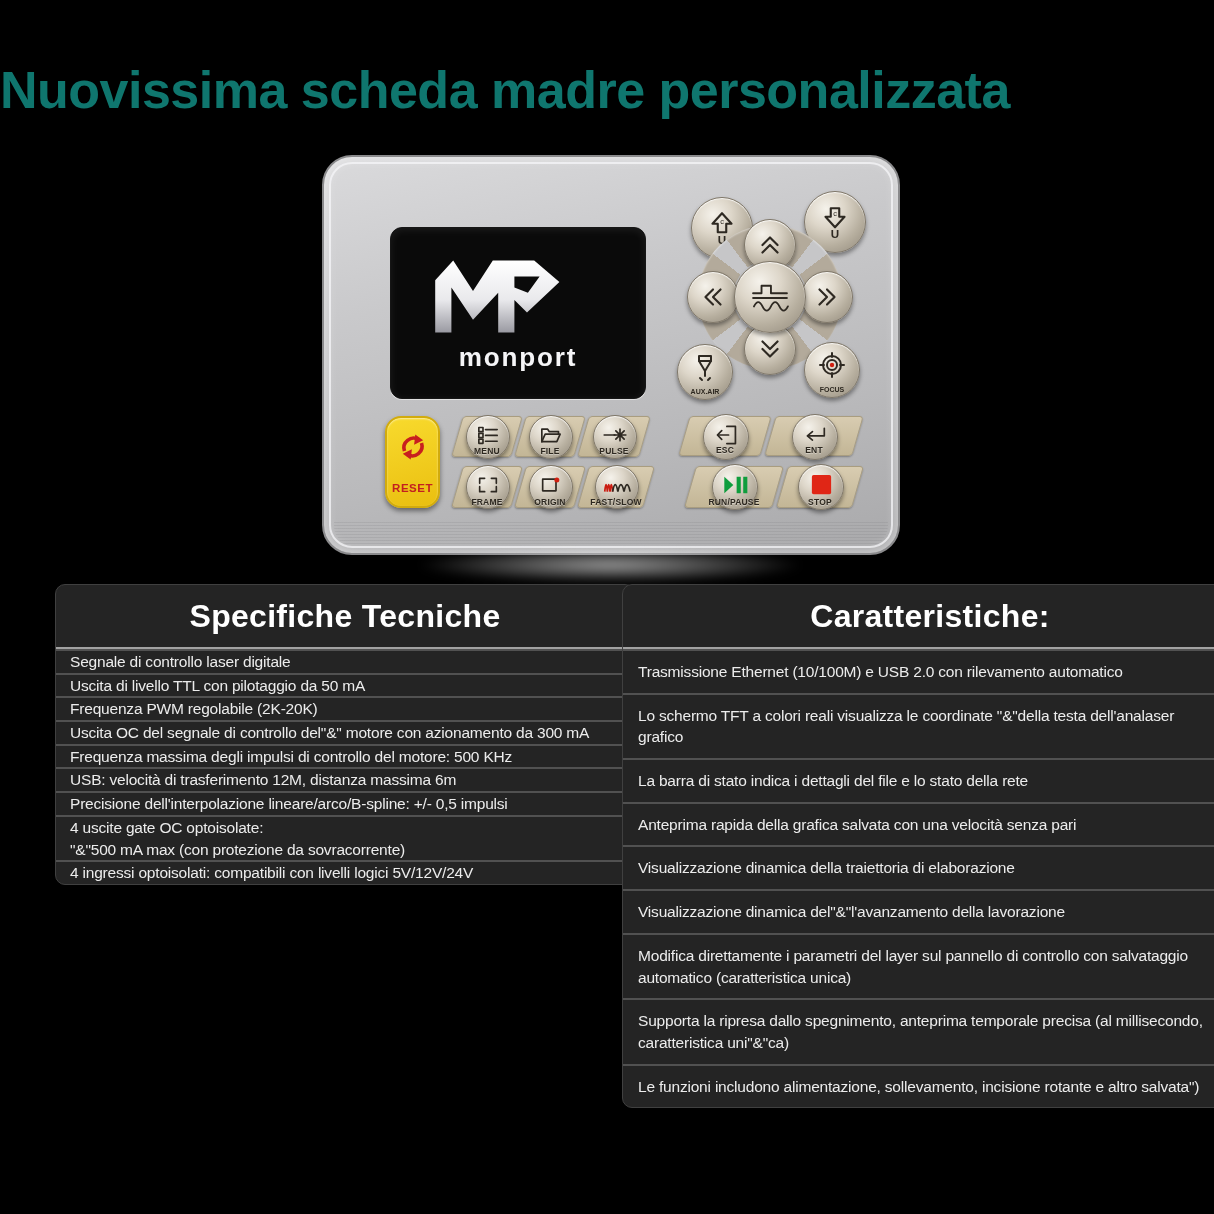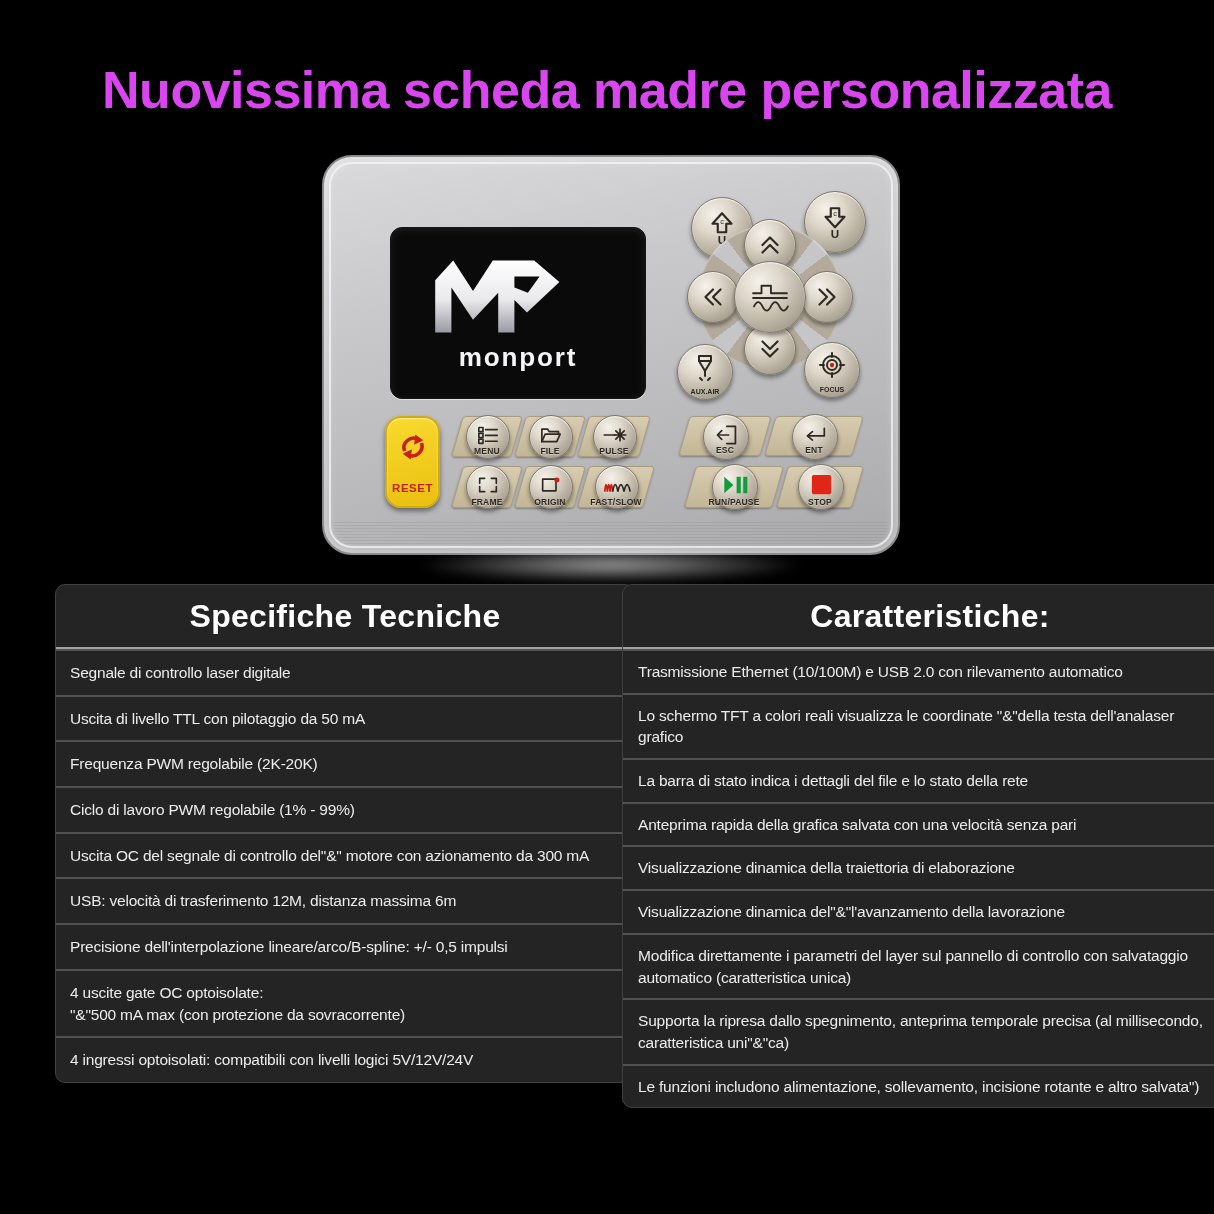--- a/index.html
+++ b/index.html
@@ -1,21 +1,21 @@
 <!DOCTYPE html>
 <html><head>
 <meta charset="utf-8">
 <style>
   html,body{margin:0;padding:0;background:#000;}
   .stage{position:relative;width:1214px;height:1214px;background:#000;overflow:hidden;
          font-family:"Liberation Sans","DejaVu Sans",sans-serif;}
 
   
-  .title{position:absolute;top:60px;left:0;right:0;text-align:center;
-         font-size:52px;font-weight:700;color:#d946ef;letter-spacing:-0.5px;
+  .title{position:absolute;top:60px;left:0;right:0;
+         font-size:52px;font-weight:700;color:#0f766e;letter-spacing:-0.5px;
          text-shadow:0 2px 3px rgba(0,0,0,.6);}
 
   
   .panel{position:absolute;left:322px;top:155px;width:578px;height:400px;
          border-radius:30px;border:2px solid #8a8a8c;box-sizing:border-box;
          background:linear-gradient(168deg,#dadadc 0%,#c9c9cb 32%,#b9b9bb 68%,#a9a9ab 100%);
          box-shadow:inset 0 0 14px rgba(255,255,255,.55),0 8px 22px rgba(0,0,0,.65);}
   .panel::after{content:'';position:absolute;inset:5px;border:2px solid rgba(246,246,248,.75);
          border-radius:23px;pointer-events:none;}
   .panel::before{content:'';position:absolute;left:10px;right:10px;bottom:7px;height:24px;
@@ -70,21 +70,21 @@
   .reset-lbl{font-size:11.5px;font-weight:700;color:#c32020;letter-spacing:.5px;}
 
   
   .card{position:absolute;top:584px;background:#242424;border:1px solid #404040;
         border-radius:10px;overflow:hidden;box-sizing:border-box;}
   .card h2{margin:0;padding:13px 10px 12px;text-align:center;font-size:32px;font-weight:700;
            color:#fff;letter-spacing:.3px;border-bottom:2px solid #a2a2a2;}
   .row{border-top:2px solid #515151;color:#ececec;font-size:15.5px;line-height:1.4;
        letter-spacing:-0.2px;white-space:pre-line;}
   .row:first-child{border-top:none;}
-  .spec .row{padding:11px 14px;}
+  .spec .row{padding:0 14px;}
   .feat .row{padding:10px 15px;}
   .spec{left:55px;width:580px;}
   .feat{left:622px;width:616px;}
 
   svg{display:block;}
   .ink{stroke:#2e2922;fill:none;stroke-width:2;stroke-linecap:round;stroke-linejoin:round;}
 </style>
 </head>
 <body>
 
@@ -315,22 +315,22 @@
     </div>
 
   </div>
   <div class="glow"></div>
 
   <section class="card spec">
     <h2>Specifiche Tecniche</h2>
     <div class="row">Segnale di controllo laser digitale</div>
     <div class="row">Uscita di livello TTL con pilotaggio da 50 mA</div>
     <div class="row">Frequenza PWM regolabile (2K-20K)</div>
-    <div class="row">Ciclo di lavoro PWM regolabile (1% - 99%)</div>
     <div class="row">Uscita OC del segnale di controllo del"&amp;" motore con azionamento da 300 mA</div>
+    <div class="row">Frequenza massima degli impulsi di controllo del motore: 500 KHz</div>
     <div class="row">USB: velocità di trasferimento 12M, distanza massima 6m</div>
     <div class="row">Precisione dell'interpolazione lineare/arco/B-spline: +/- 0,5 impulsi</div>
     <div class="row">4 uscite gate OC optoisolate:
 "&amp;"500 mA max (con protezione da sovracorrente)</div>
     <div class="row">4 ingressi optoisolati: compatibili con livelli logici 5V/12V/24V</div>
   </section>
 
   <section class="card feat">
     <h2>Caratteristiche:</h2>
     <div class="row">Trasmissione Ethernet (10/100M) e USB 2.0 con rilevamento automatico</div>

